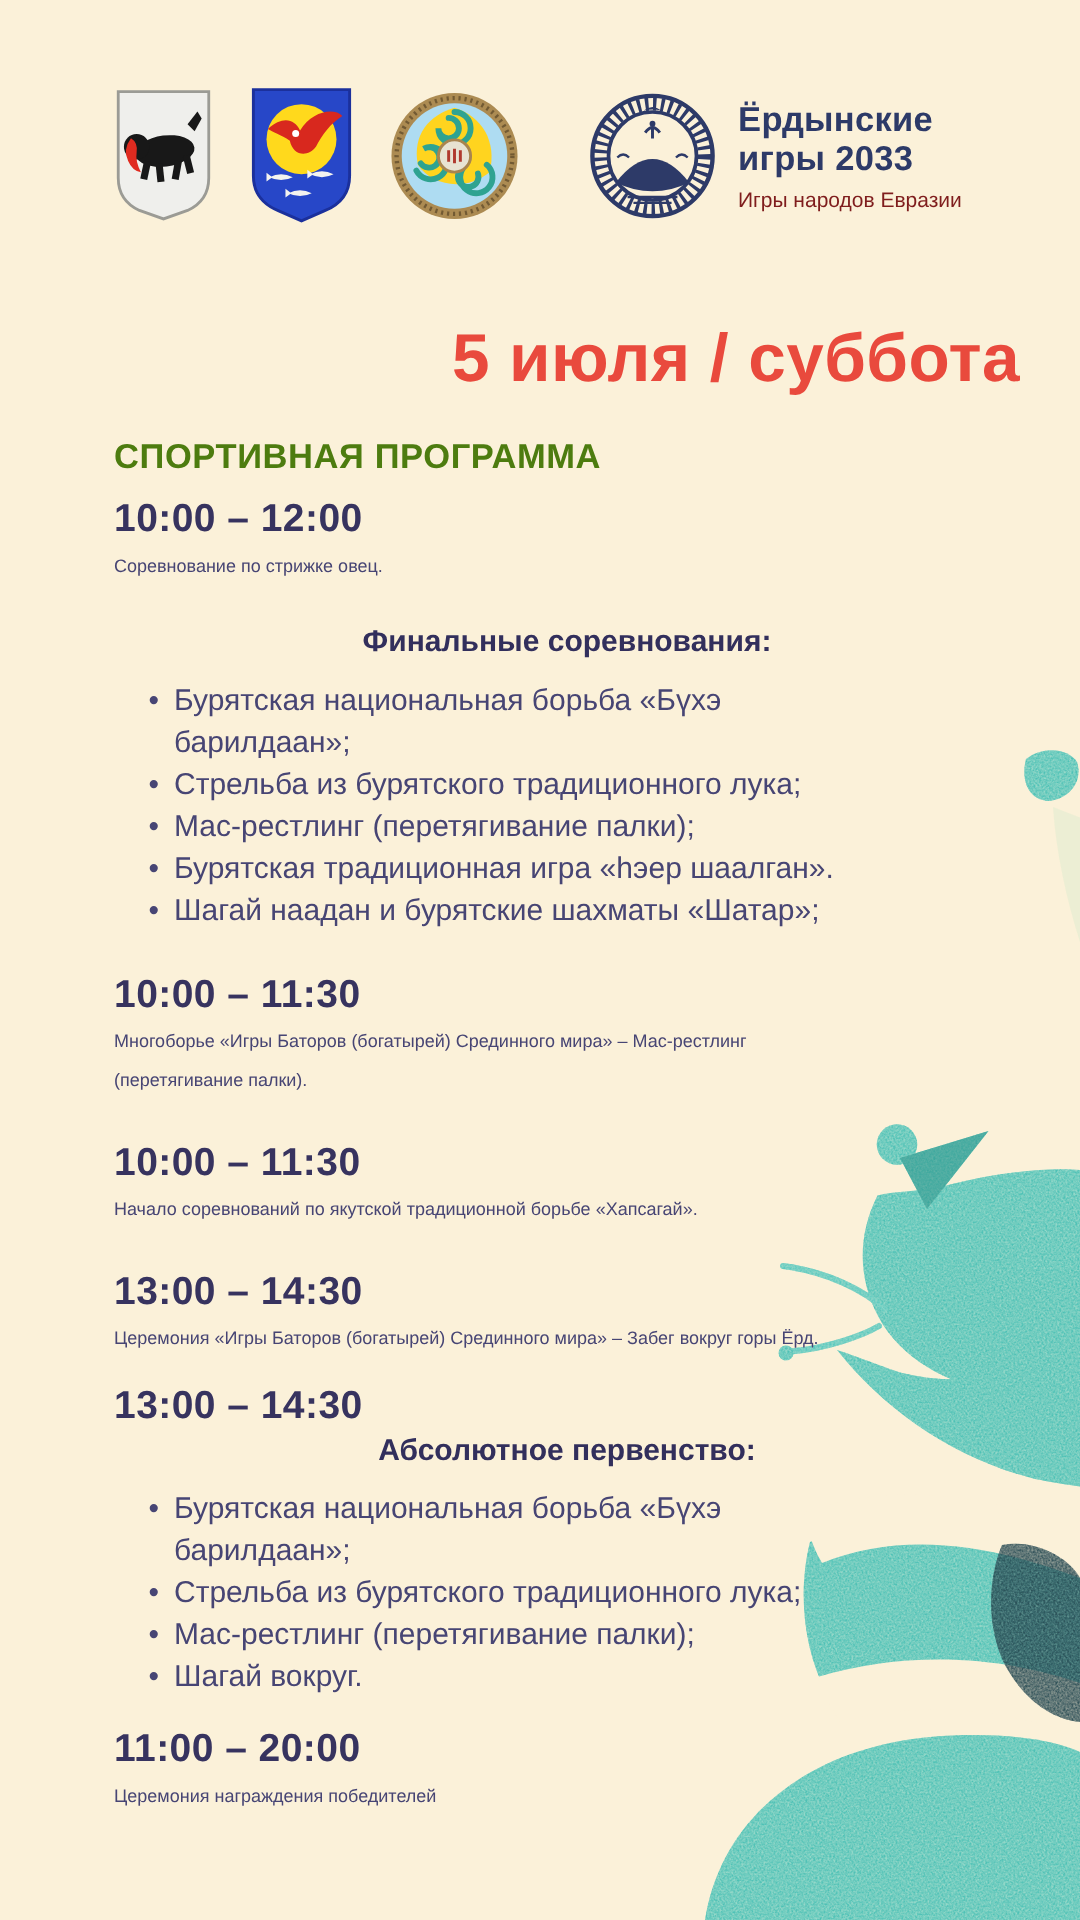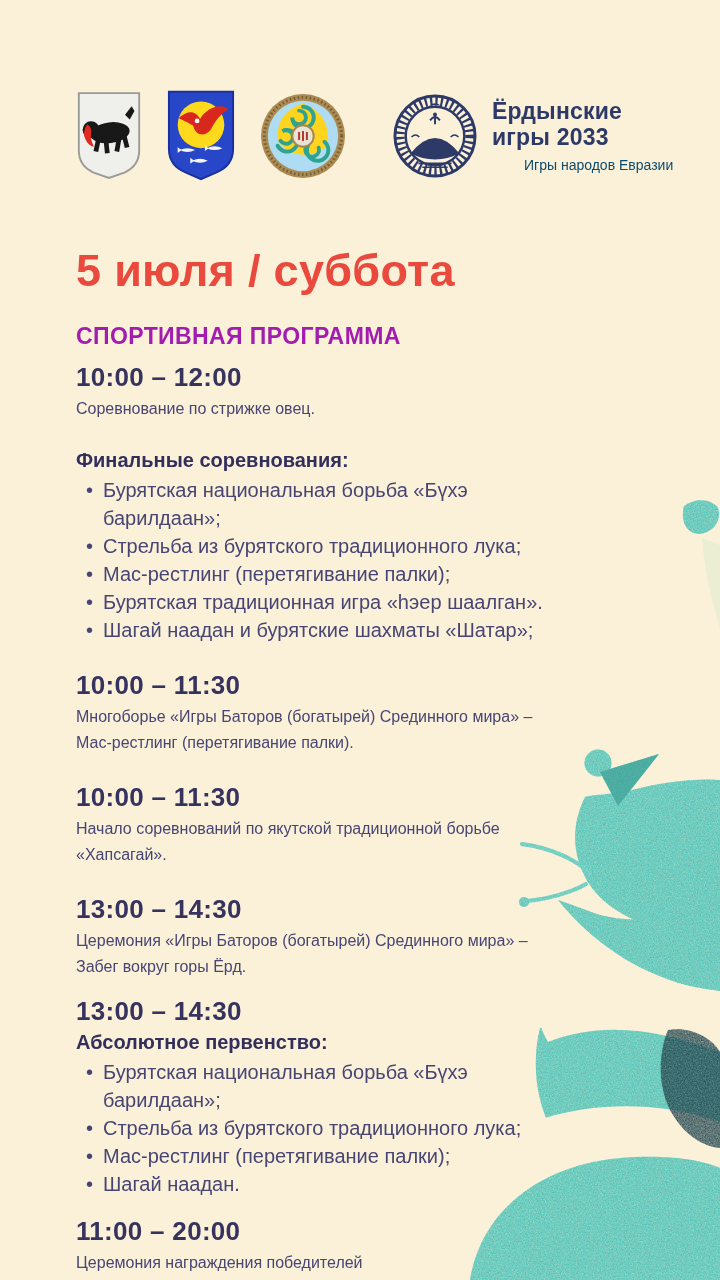--- a/index.html
+++ b/index.html
@@ -6,45 +6,45 @@
   body{
     width:720px;height:1280px;overflow:hidden;position:relative;
     background:#fbf1d9;
     font-family:"Liberation Sans",sans-serif;
     -webkit-font-smoothing:antialiased;
   }
   .deco{position:absolute;inset:0;width:720px;height:1280px;z-index:0;pointer-events:none;}
   .content{position:relative;z-index:1;padding:0 40px 0 76px;}
 
   
-  .logos{display:flex;align-items:center;margin:0;padding-top:88px;}
+  .logos{display:flex;align-items:center;margin:0;padding-top:56px;}
   .logo{flex:0 0 auto;}
   .logo.l1{width:66px;height:95px;}
   .logo.l2{width:70px;height:95px;margin-left:24px;}
   .logo.l3{width:86px;height:86px;margin-left:24px;}
   .logo.l4{width:86px;height:90px;margin-left:46px;}
   .brand{margin-left:14px;}
   .brand-title{font-size:23px;line-height:26px;font-weight:700;color:#2d3a68;letter-spacing:.2px;}
-  .brand-sub{font-size:14px;color:#0c4a6e;margin-top:7px;margin-left:32px;}
+  .brand-sub{font-size:14px;color:#7f1d1d;margin-top:7px;}
 
   .date-heading{
-    margin-top:62px;font-size:45px;font-weight:700;color:#e94a3d;letter-spacing:.3px;
+    margin-top:62px;font-size:45px;font-weight:700;color:#e94a3d;letter-spacing:.3px;text-align:right;
   }
   .program-heading{
-    margin-top:26px;font-size:23px;font-weight:700;color:#a21caf;letter-spacing:.4px;
+    margin-top:26px;font-size:23px;font-weight:700;color:#4d7c0f;letter-spacing:.4px;
   }
 
   .section{margin-top:26px;}
   .section.s1{margin-top:12px;}
   .section.s6{margin-top:16px;}
   .section.s7{margin-top:18px;}
   .time{font-size:26px;line-height:30px;font-weight:700;color:#37335f;margin-bottom:4px;letter-spacing:.3px;}
-  .desc{font-size:16px;line-height:26px;color:#474574;max-width:495px;}
-  .sub-bold{font-size:20px;line-height:24px;font-weight:700;color:#322f5c;margin:3px 0 4px;}
-  ul.plist{margin:0;padding:0;list-style:none;max-width:505px;}
+  .desc{font-size:12px;line-height:26px;color:#474574;max-width:495px;}
+  .sub-bold{font-size:20px;line-height:24px;font-weight:700;color:#322f5c;margin:3px 0 4px;text-align:center;}
+  ul.plist{margin:13px;padding:0;list-style:none;max-width:505px;}
   ul.plist li{
     position:relative;padding-left:27px;font-size:20px;line-height:28px;color:#474574;
   }
   ul.plist li::before{content:"•";position:absolute;left:10px;color:#474574;}
 </style>
 </head>
 <body>
 
 <svg class="deco" viewBox="0 0 720 1280" xmlns="http://www.w3.org/2000/svg">
   <defs>
@@ -198,21 +198,21 @@
     <div class="desc">Церемония «Игры Баторов (богатырей) Срединного мира» – Забег вокруг горы Ёрд.</div>
   </div>
 
   <div class="section s6">
     <div class="time">13:00 – 14:30</div>
     <div class="sub-bold">Абсолютное первенство:</div>
     <ul class="plist">
       <li>Бурятская национальная борьба «Бүхэ барилдаан»;</li>
       <li>Стрельба из бурятского традиционного лука;</li>
       <li>Мас-рестлинг (перетягивание палки);</li>
-      <li>Шагай наадан.</li>
+      <li>Шагай вокруг.</li>
     </ul>
   </div>
 
   <div class="section s7">
     <div class="time">11:00 – 20:00</div>
     <div class="desc">Церемония награждения победителей</div>
 
   </div>
 
 </div>

